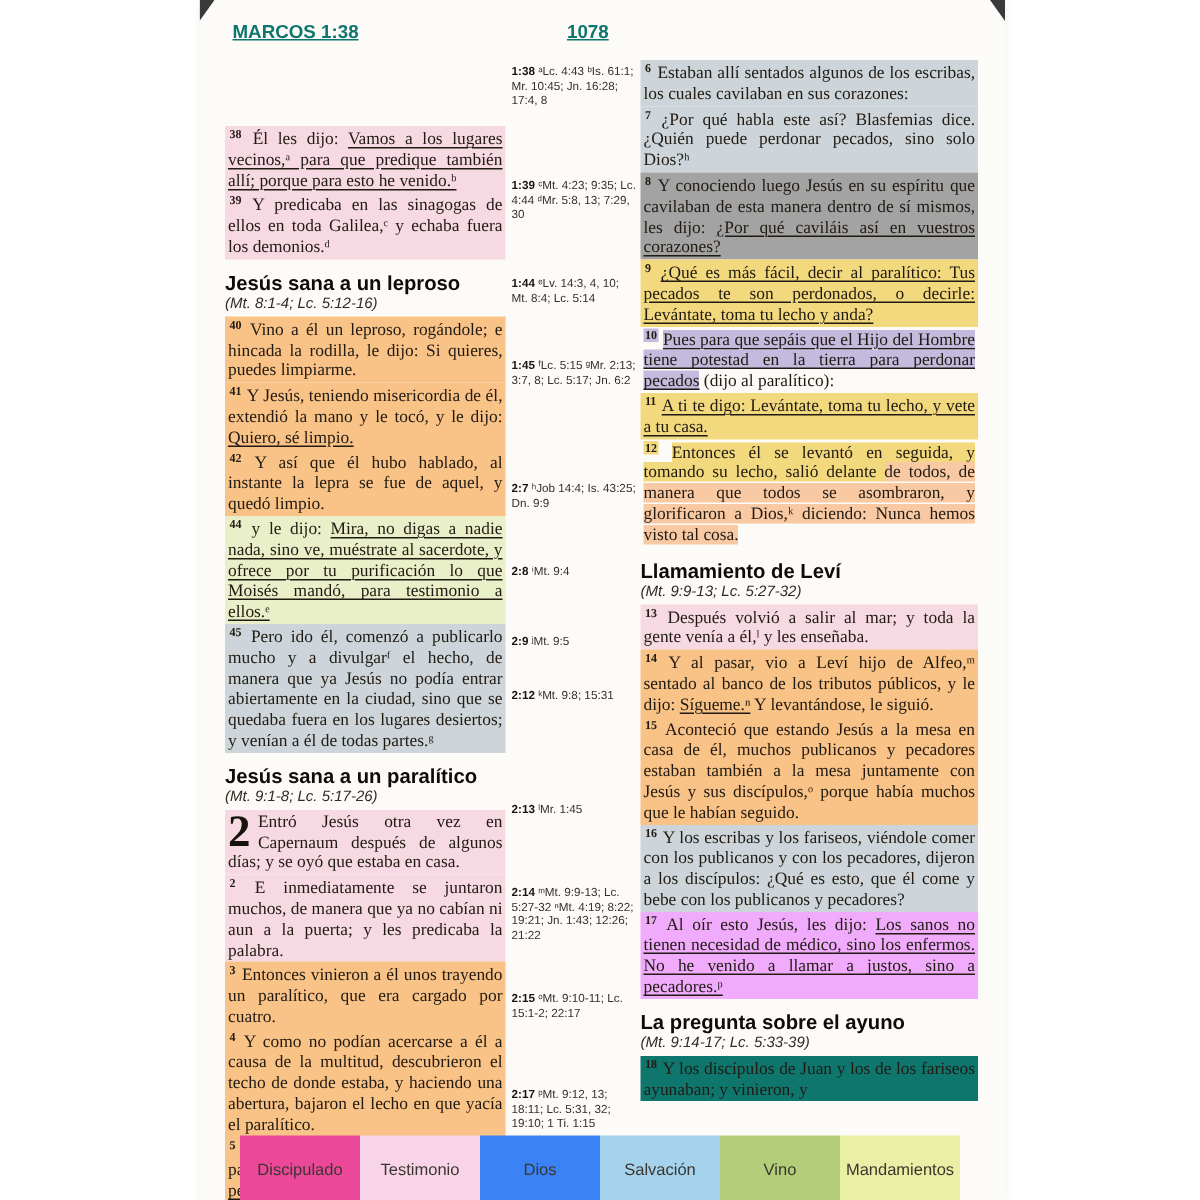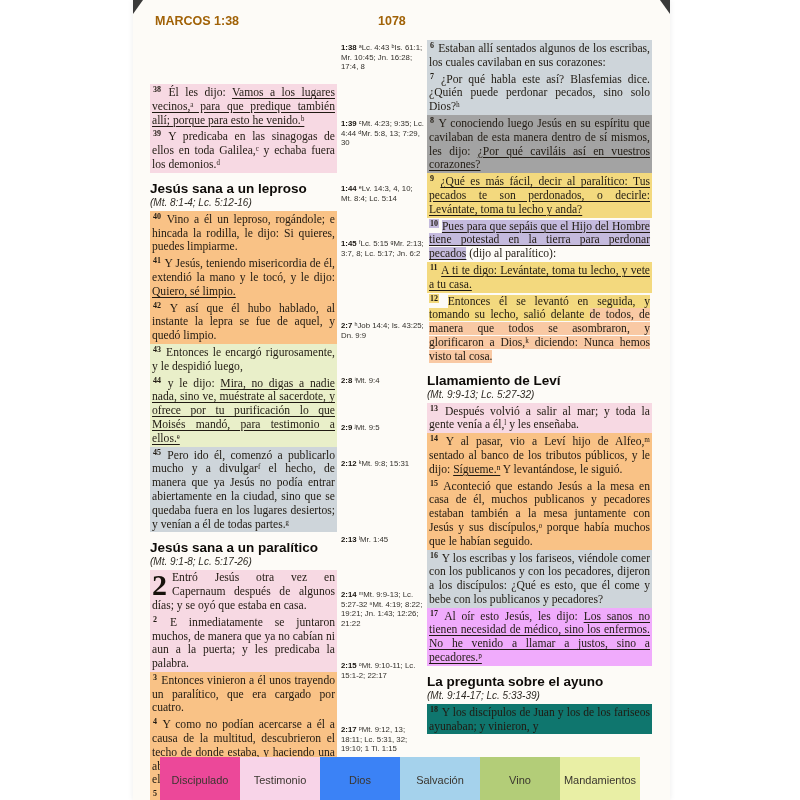--- a/index.html
+++ b/index.html
@@ -3,21 +3,21 @@
 <meta charset="utf-8">
 <style>
   html,body{margin:0;padding:0;}
   body{width:800px;height:800px;position:relative;background:#ffffff;overflow:hidden;
        font-family:"Liberation Serif",serif;color:#201a12;}
   .page{position:absolute;left:133px;top:0;width:537px;height:800px;background:#fdfbf7;
         box-shadow:0 0 6px rgba(0,0,0,0.08);}
   .corner{position:absolute;top:0;width:10px;height:14px;background:#3a3a3a;}
   .corner.left{left:133px;clip-path:polygon(0 0,100% 0,0 100%);}
   .corner.right{left:660px;clip-path:polygon(0 0,100% 0,100% 100%);}
-  .hdr{position:absolute;top:14px;font:bold 12.5px "Liberation Sans",sans-serif;color:#a16207;}
+  .hdr{position:absolute;top:14px;font:bold 12.5px "Liberation Sans",sans-serif;color:#0f766e;text-decoration:underline;}
   .hdr.book{left:155px;}
   .hdr.pageno{left:378px;}
   .col{position:absolute;top:40px;}
   .col-left{left:150px;width:187px;margin-top:44px;}
   .col-right{left:427px;width:225px;}
   .refs{left:341px;width:84px;height:715px;}
   .verse{margin:0;padding:1px 2px;font-size:11.6px;line-height:13.8px;text-align:justify;}
   .verse .u{text-decoration:underline;text-underline-offset:2px;text-decoration-thickness:1px;}
   .vnum{font:bold 8px "Liberation Serif",serif;vertical-align:4px;padding:0 1px;}
   .dropcap{float:left;font:bold 30px/25px "Liberation Serif",serif;margin:1px 5px 0 0;color:#17120c;}
@@ -47,21 +47,20 @@
 <div class="col col-left" id="col-left">
     <p class="verse" style="background: rgb(247, 217, 227);"><sup class="vnum">38</sup> <span>Él les dijo: </span><span class="u">Vamos a los lugares vecinos,ᵃ para que predique también allí; porque para esto he venido.ᵇ</span></p>
     <p class="verse" style="background: rgb(247, 217, 227);"><sup class="vnum">39</sup> <span>Y predicaba en las sinagogas de ellos en toda Galilea,ᶜ y echaba fuera los demonios.ᵈ</span></p>
     <div class="heading">
       <div class="h-title">Jesús sana a un leproso</div>
       <div class="h-ref">(Mt. 8:1-4; Lc. 5:12-16)</div>
     </div>
     <p class="verse" style="background: rgb(249, 194, 134);"><sup class="vnum">40</sup> <span>Vino a él un leproso, rogándole; e hincada la rodilla, le dijo: Si quieres, puedes limpiarme.</span></p>
     <p class="verse" style="background: rgb(249, 194, 134);"><sup class="vnum">41</sup> <span>Y Jesús, teniendo misericordia de él, extendió la mano y le tocó, y le dijo: </span><span class="u">Quiero, sé limpio.</span></p>
     <p class="verse" style="background: rgb(249, 194, 134);"><sup class="vnum">42</sup> <span>Y así que él hubo hablado, al instante la lepra se fue de aquel, y quedó limpio.</span></p>
-    <p class="verse" style="background: rgb(233, 239, 201);"><sup class="vnum">43</sup> <span>Entonces le encargó rigurosamente, y le despidió luego,</span></p>
     <p class="verse" style="background: rgb(233, 239, 201);"><sup class="vnum">44</sup> <span>y le dijo: </span><span class="u">Mira, no digas a nadie nada, sino ve, muéstrate al sacerdote, y ofrece por tu purificación lo que Moisés mandó, para testimonio a ellos.ᵉ</span></p>
     <p class="verse" style="background: rgb(206, 213, 218);"><sup class="vnum">45</sup> <span>Pero ido él, comenzó a publicarlo mucho y a divulgarᶠ el hecho, de manera que ya Jesús no podía entrar abiertamente en la ciudad, sino que se quedaba fuera en los lugares desiertos; y venían a él de todas partes.ᵍ</span></p>
     <div class="heading">
       <div class="h-title">Jesús sana a un paralítico</div>
       <div class="h-ref">(Mt. 9:1-8; Lc. 5:17-26)</div>
     </div>
     <p class="verse" style="background: rgb(247, 217, 227);"><span class="dropcap">2</span><span>Entró Jesús otra vez en Capernaum después de algunos días; y se oyó que estaba en casa.</span></p>
     <p class="verse" style="background: rgb(247, 217, 227);"><sup class="vnum">2</sup> <span>E inmediatamente se juntaron muchos, de manera que ya no cabían ni aun a la puerta; y les predicaba la palabra.</span></p>
     <p class="verse" style="background: rgb(249, 194, 134);"><sup class="vnum">3</sup> <span>Entonces vinieron a él unos trayendo un paralítico, que era cargado por cuatro.</span></p>
     <p class="verse" style="background: rgb(249, 194, 134);"><sup class="vnum">4</sup> <span>Y como no podían acercarse a él a causa de la multitud, descubrieron el techo de donde estaba, y haciendo una abertura, bajaron el lecho en que yacía el paralítico.</span></p>

